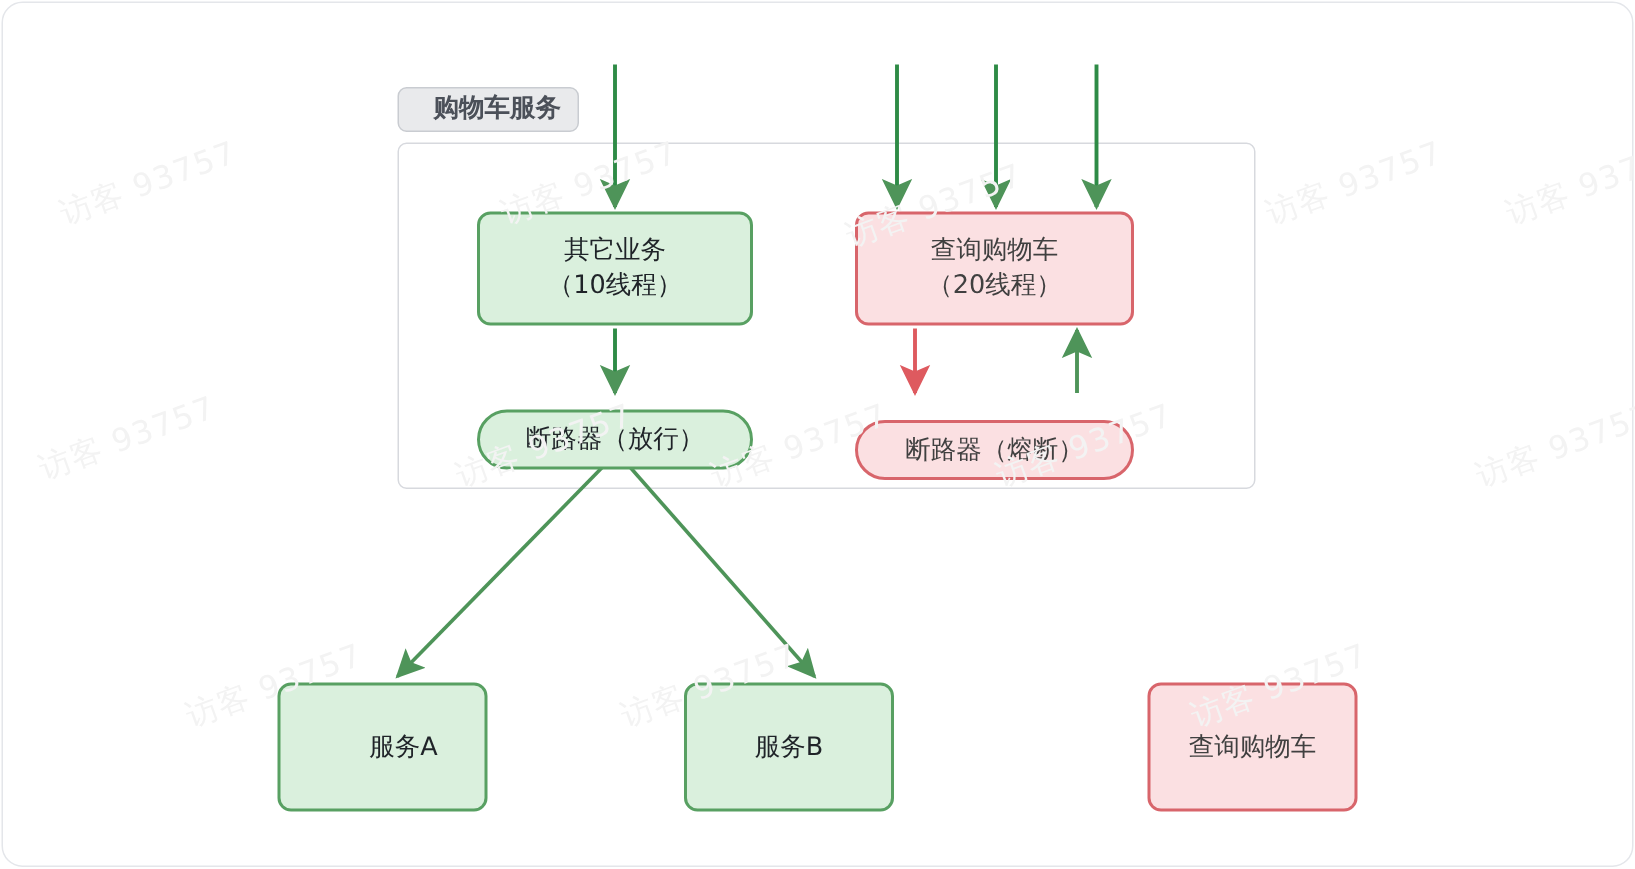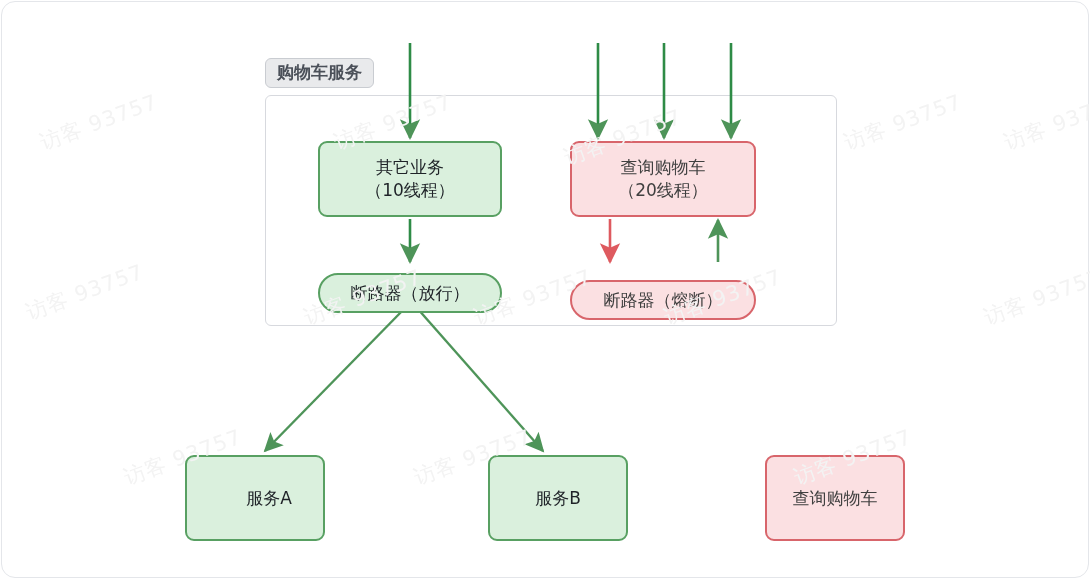--- a/index.html
+++ b/index.html
@@ -68,21 +68,21 @@
     border: 1px solid #d7d9de;
     border-radius: 6px;
     background: transparent;
     box-sizing: border-box;
     z-index: 1;
   }
   #group-label {
     position: absolute;
     left: 265px;
     top: 58px;
-    padding: 4px 11px 5px 11px;
+    padding: 4px 11px 5px 23px;
     background: #e9eaec;
     border: 1px solid #c9ccd1;
     border-radius: 6px;
     font-size: 17px;
     font-weight: bold;
     color: #4b5059;
     line-height: 1.1;
     z-index: 3;
     white-space: nowrap;
   }
@@ -119,21 +119,21 @@
     border-radius: 999px;
   }
   .fs17 { font-size: 17px; }
 
   
   #node-other-business { left: 318px; top: 141px; width: 184px; height: 76px; }
   #node-query-cart     { left: 570px; top: 141px; width: 186px; height: 76px; }
   #node-breaker-pass   { left: 318px; top: 273px; width: 184px; height: 40px; }
   #node-breaker-open   { left: 570px; top: 265px; width: 186px; height: 40px; margin-top: 15px; }
   #node-service-a      { left: 185px; top: 455px; width: 140px; height: 86px; padding-left: 28px; }
-  #node-service-b      { left: 488px; top: 455px; width: 140px; height: 86px; }
+  #node-service-b      { left: 456px; top: 455px; width: 140px; height: 86px; }
   #node-product-service{ left: 765px; top: 455px; width: 140px; height: 86px; }
 </style>
 </head>
 <body>
 
 <div id="canvas">
 
   <div id="card-frame"></div>
 
   <div id="watermark-layer">

